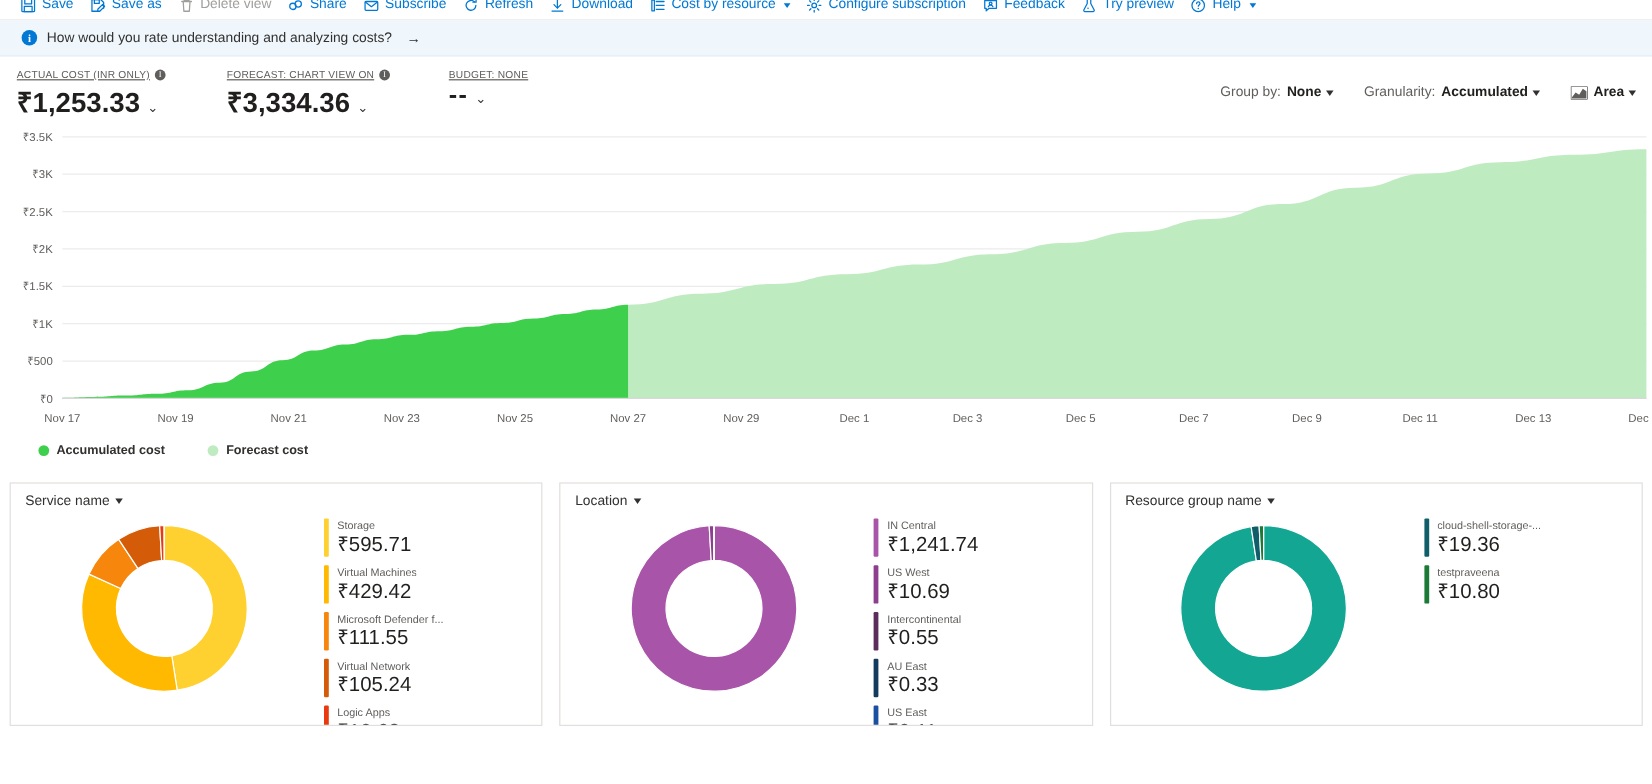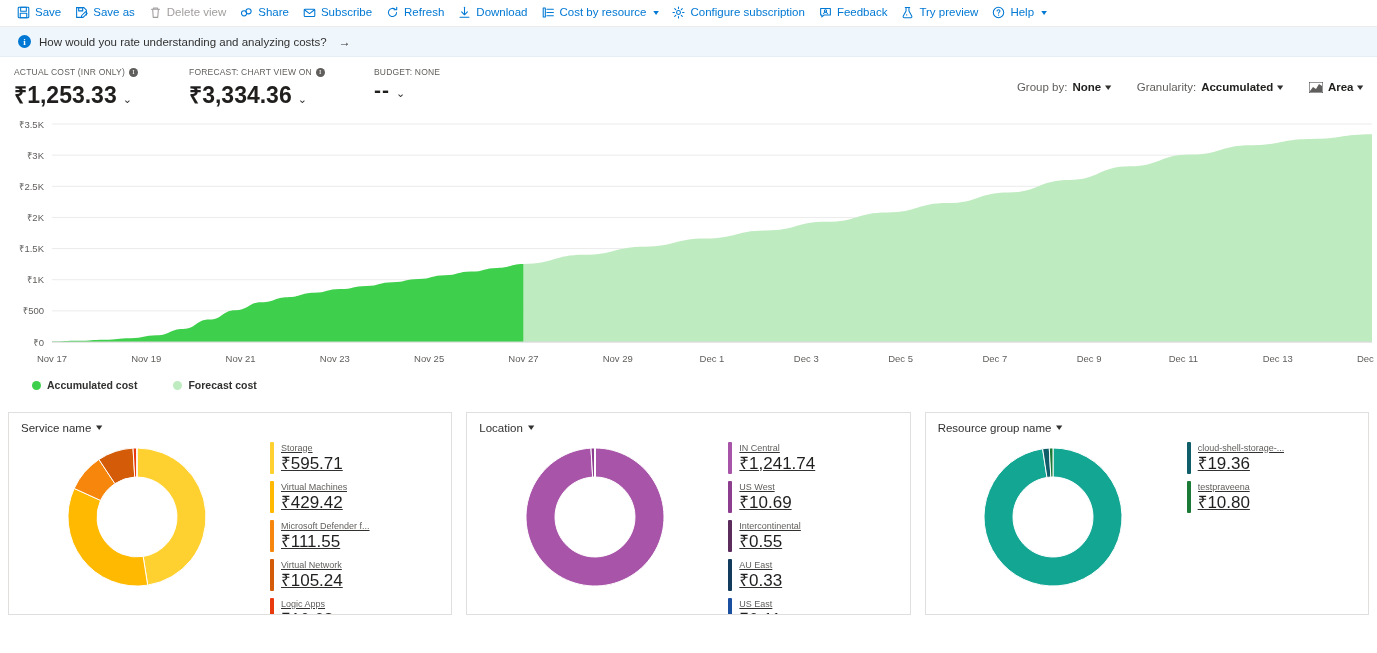--- a/index.html
+++ b/index.html
@@ -6,22 +6,22 @@
   html, body {
     width: 1377px; height: 653px;
     background: #ffffff;
     font-family: "Liberation Sans", sans-serif;
     color: #323130;
     overflow: hidden;
   }
 
   
   .toolbar {
-    height: 27px;
-    display: flex; align-items: flex-start;
+    height: 17px;
+    display: flex; align-items: flex-end;
     padding-left: 10px;
     gap: 0px;
     border-bottom: 1px solid #edebe9;
     background: #fff;
   }
   .tb-item {
     display: flex; align-items: center;
     gap: 5px;
     height: 24px;
     padding: 0 7px;
@@ -62,21 +62,21 @@
     height: 55px;
     position: relative;
   }
   .kpi { margin-right: 30px; }
   .kpi.k1 { width: 145px; }
   .kpi.k2 { width: 155px; }
   .kpi-label {
     font-size: 8.5px; letter-spacing: .2px;
     color: #605e5c; text-transform: uppercase;
     display:flex; align-items:center; gap:4px;
-    margin-bottom: 1px; white-space: nowrap;
+    margin-bottom: 1px; white-space: nowrap; text-decoration: underline;
   }
   .kpi-i {
     width: 9px; height: 9px; border-radius:50%;
     background:#605e5c; color:#fff; font-size:7px; line-height:9px;
     text-align:center; font-family:"Liberation Serif",serif;
   }
   .kpi-val {
     font-size: 23px; font-weight: 600; color:#201f1e;
     display:flex; align-items:baseline; gap:6px; white-space:nowrap;
   }
@@ -118,21 +118,21 @@
   }
   .card-hd {
     display:flex; gap:6px;
     font-size: 11.5px; color:#323130;
     padding: 9px 0 0 12px; cursor:pointer;
   }
   .card-hd .cv { font-size:9px; transform:scaleX(1.4); }
   .card-body { display:flex; align-items:flex-start; height: 172px; }
   .donut-col { width: 255px; display:flex; align-items:flex-start; justify-content:center; padding-top: 4px;}
   .lg-col { flex:1; padding-top: 8px; padding-left: 6px; overflow:hidden; }
-  .lg-item { display:flex; gap: 7px; margin-bottom: 7px; text-decoration: underline; }
+  .lg-item { display:flex; gap: 7px; margin-bottom: 7px; }
   .lg-bar { width: 4px; flex:0 0 4px; height: 32px; border-radius:1px; }
   .lg-txt { display:flex; flex-direction:column; justify-content:center; }
   .lg-name {
     font-size: 9px; color: #605e5c; line-height: 11px;
     white-space:nowrap; overflow:hidden; text-overflow:ellipsis; max-width:160px;
   }
   .lg-amt { font-size: 17px; color:#201f1e; line-height: 20px; font-weight: 400;}
 </style>
 </head>
 <body>

